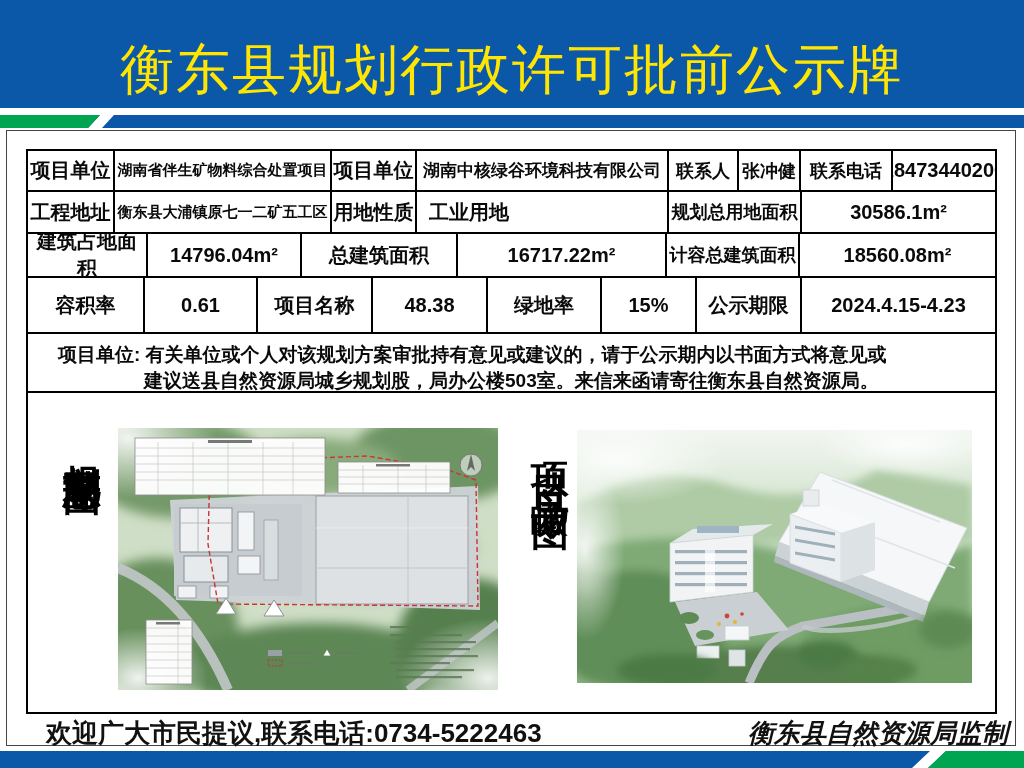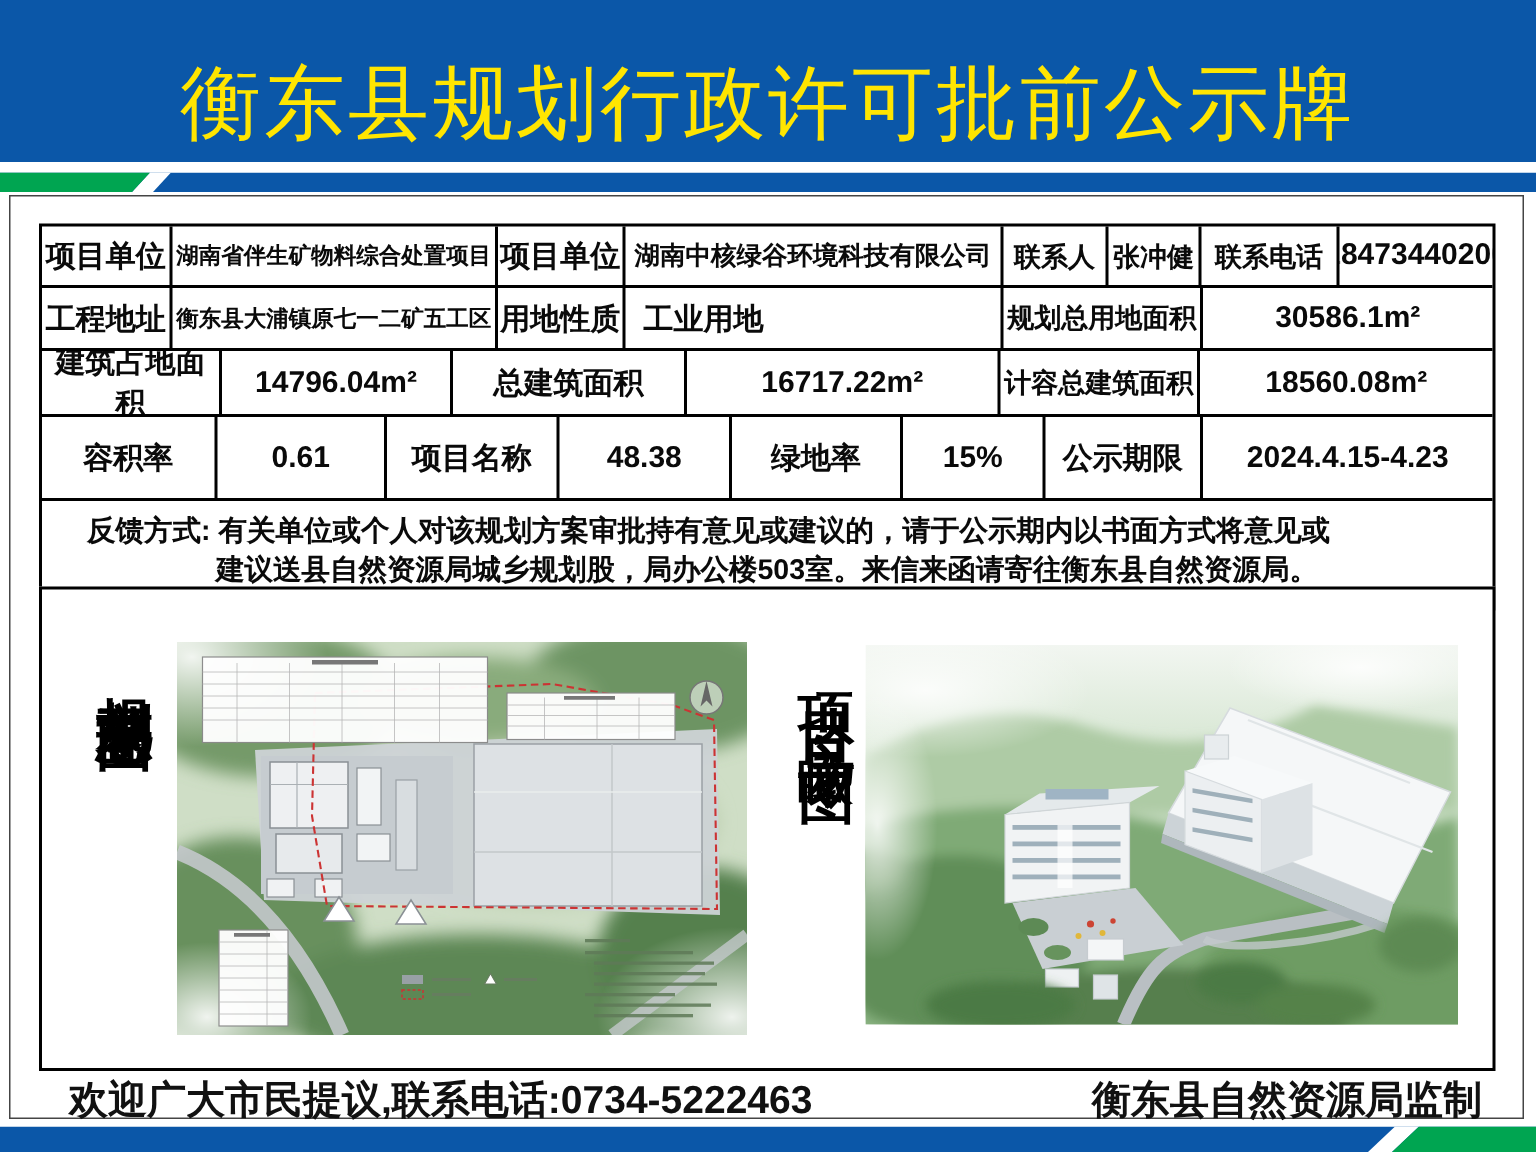--- a/index.html
+++ b/index.html
@@ -36,21 +36,21 @@
   .vlabel { position:absolute; writing-mode:vertical-rl; text-orientation:upright;
             font-weight:900; color:#000; font-size:38px; }
   .vlabel.left  { left:56px; top:434px; height:246px; letter-spacing:3px; }
   .vlabel.right { left:524px; top:432px; height:252px; letter-spacing:13px; }
   .fig { position:absolute; }
 
   
   .foot { position:absolute; top:716px; height:34px; font-weight:900; color:#111;
           font-size:26px; line-height:34px; white-space:nowrap; }
   .foot.l { left:46px; }
-  .foot.r { right:36px; }
+  .foot.r { right:16px;font-style:italic; }
 </style>
 </head>
 <body>
 
 <div class="stage">
 
   <div class="header">
     <div class="title">衡东县规划行政许可批前公示牌</div>
   </div>
 
@@ -93,21 +93,21 @@
       <div class="cell" style="width:117px">容积率</div>
       <div class="cell" style="width:113px">0.61</div>
       <div class="cell" style="width:115px">项目名称</div>
       <div class="cell" style="width:115px">48.38</div>
       <div class="cell" style="width:114px">绿地率</div>
       <div class="cell" style="width:95px">15%</div>
       <div class="cell" style="width:105px">公示期限</div>
       <div class="cell">2024.4.15-4.23</div>
     </div>
     <div class="feedback">
-      <div class="fb1">反馈方式: 有关单位或个人对该规划方案审批持有意见或建议的，请于公示期内以书面方式将意见或</div>
+      <div class="fb1">项目单位: 有关单位或个人对该规划方案审批持有意见或建议的，请于公示期内以书面方式将意见或</div>
       <div class="fb2">建议送县自然资源局城乡规划股，局办公楼503室。来信来函请寄往衡东县自然资源局。</div>
     </div>
   </div>
 
   <div class="figbox"></div>
 
   <div class="vlabel left">规划总平面图</div>
 
   <svg class="fig" style="left:118px; top:428px;" width="380" height="262" viewBox="0 0 380 262">
     <defs>

